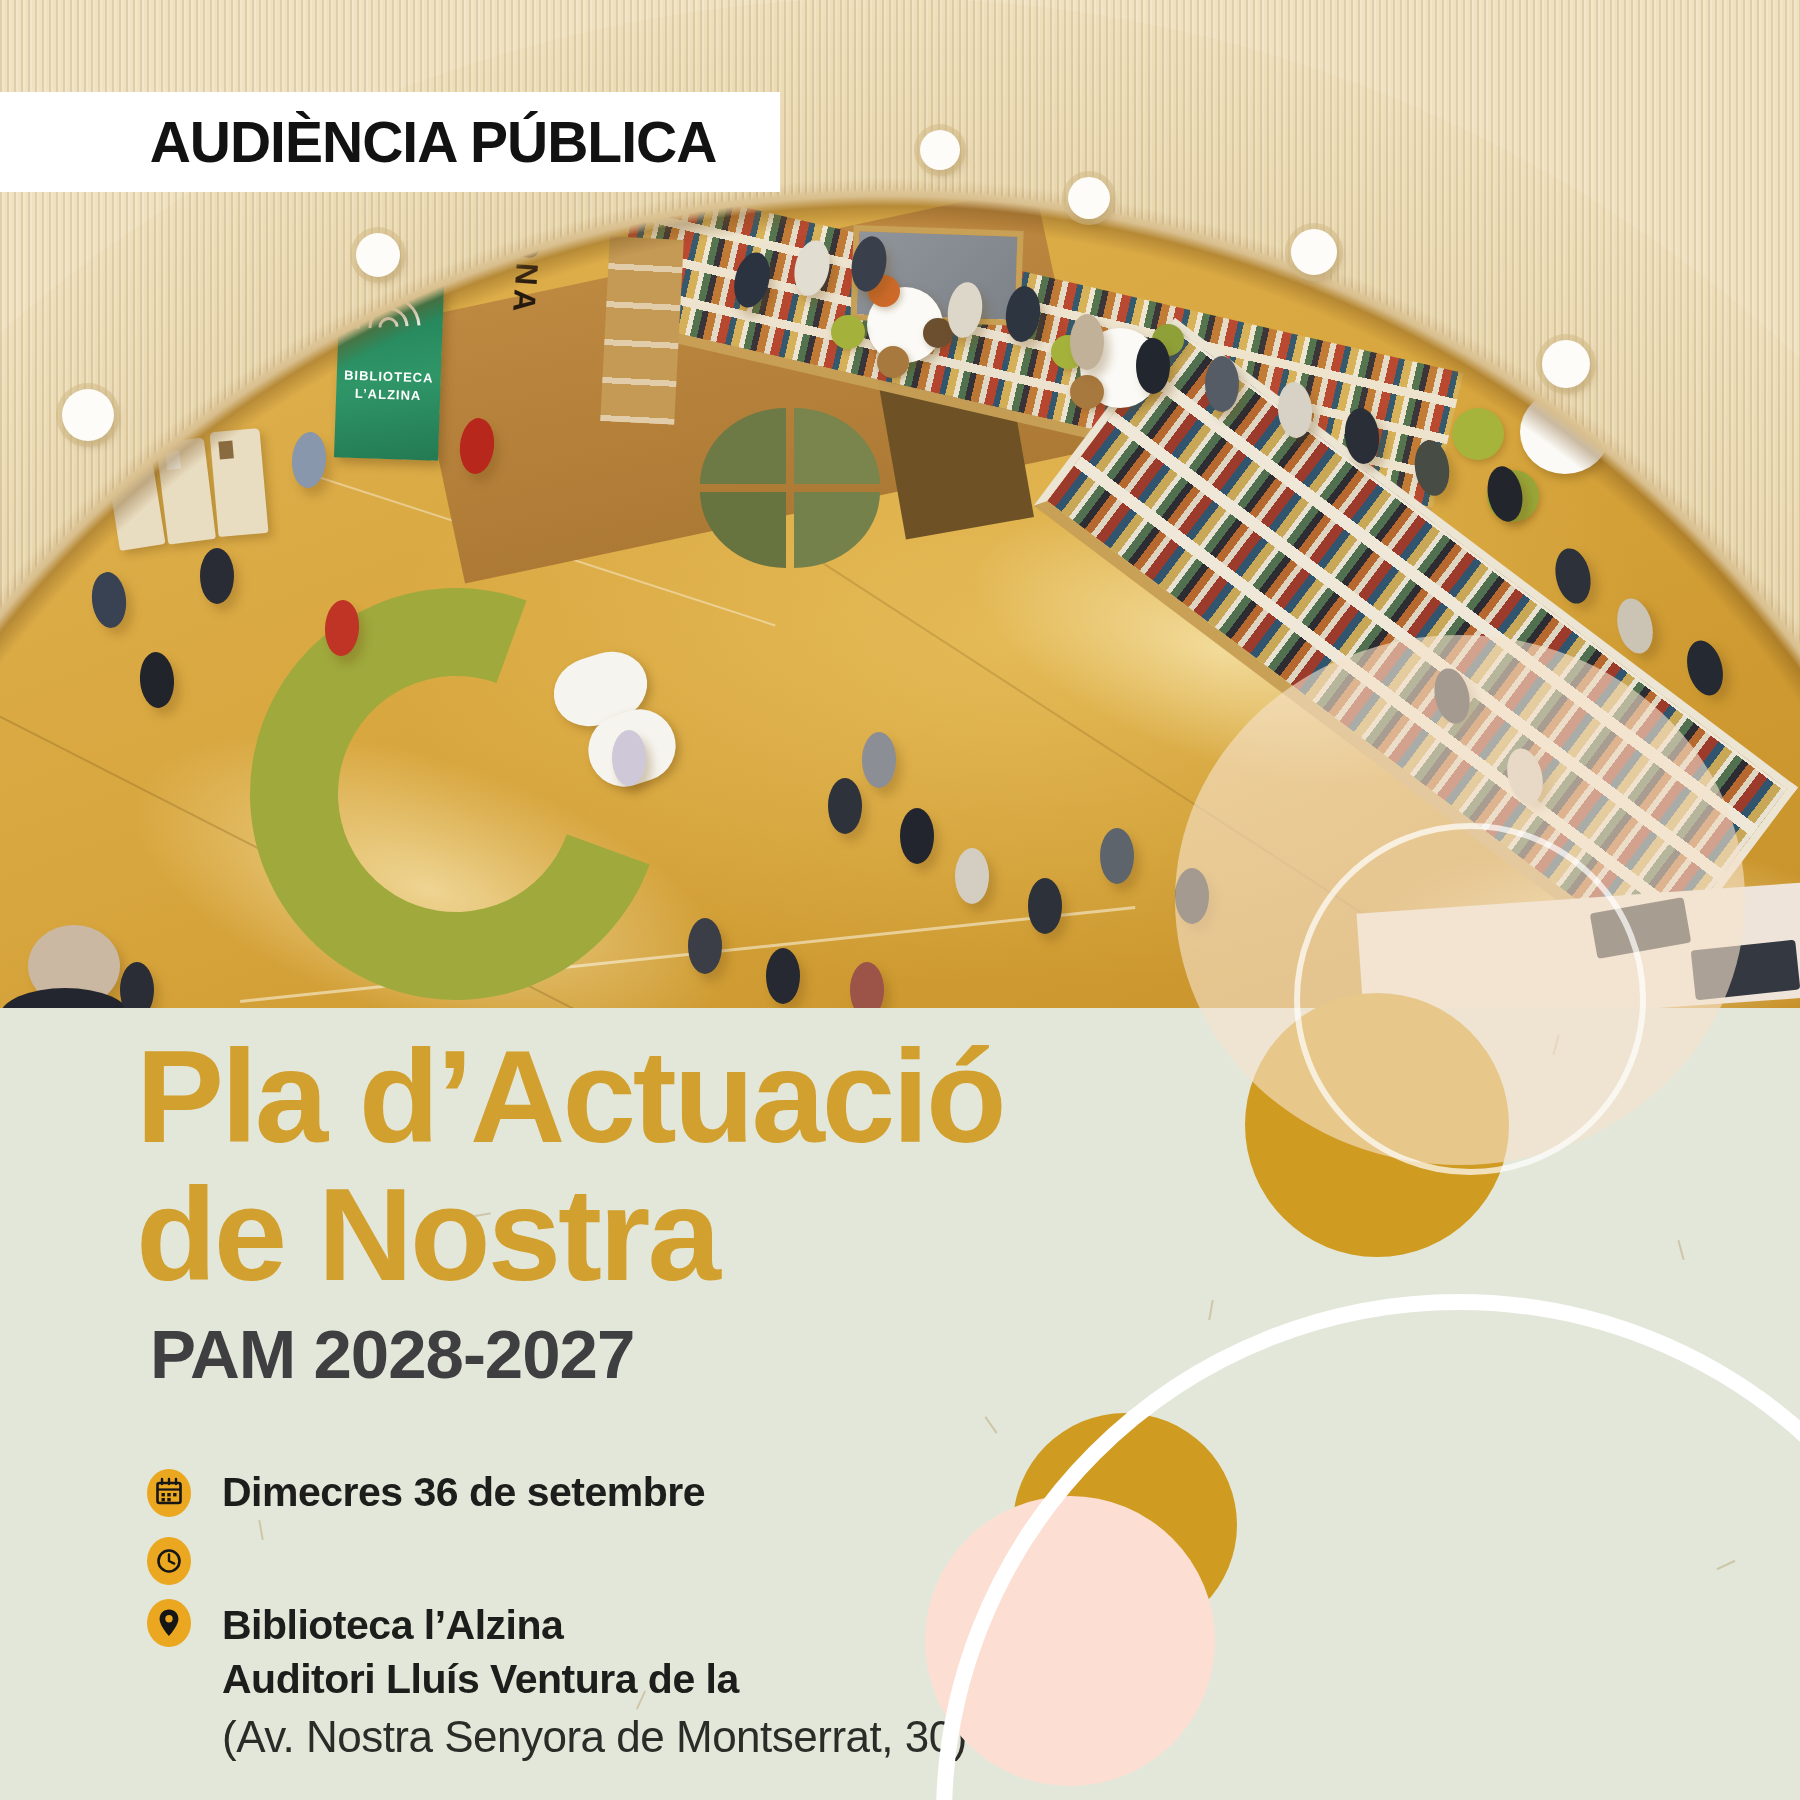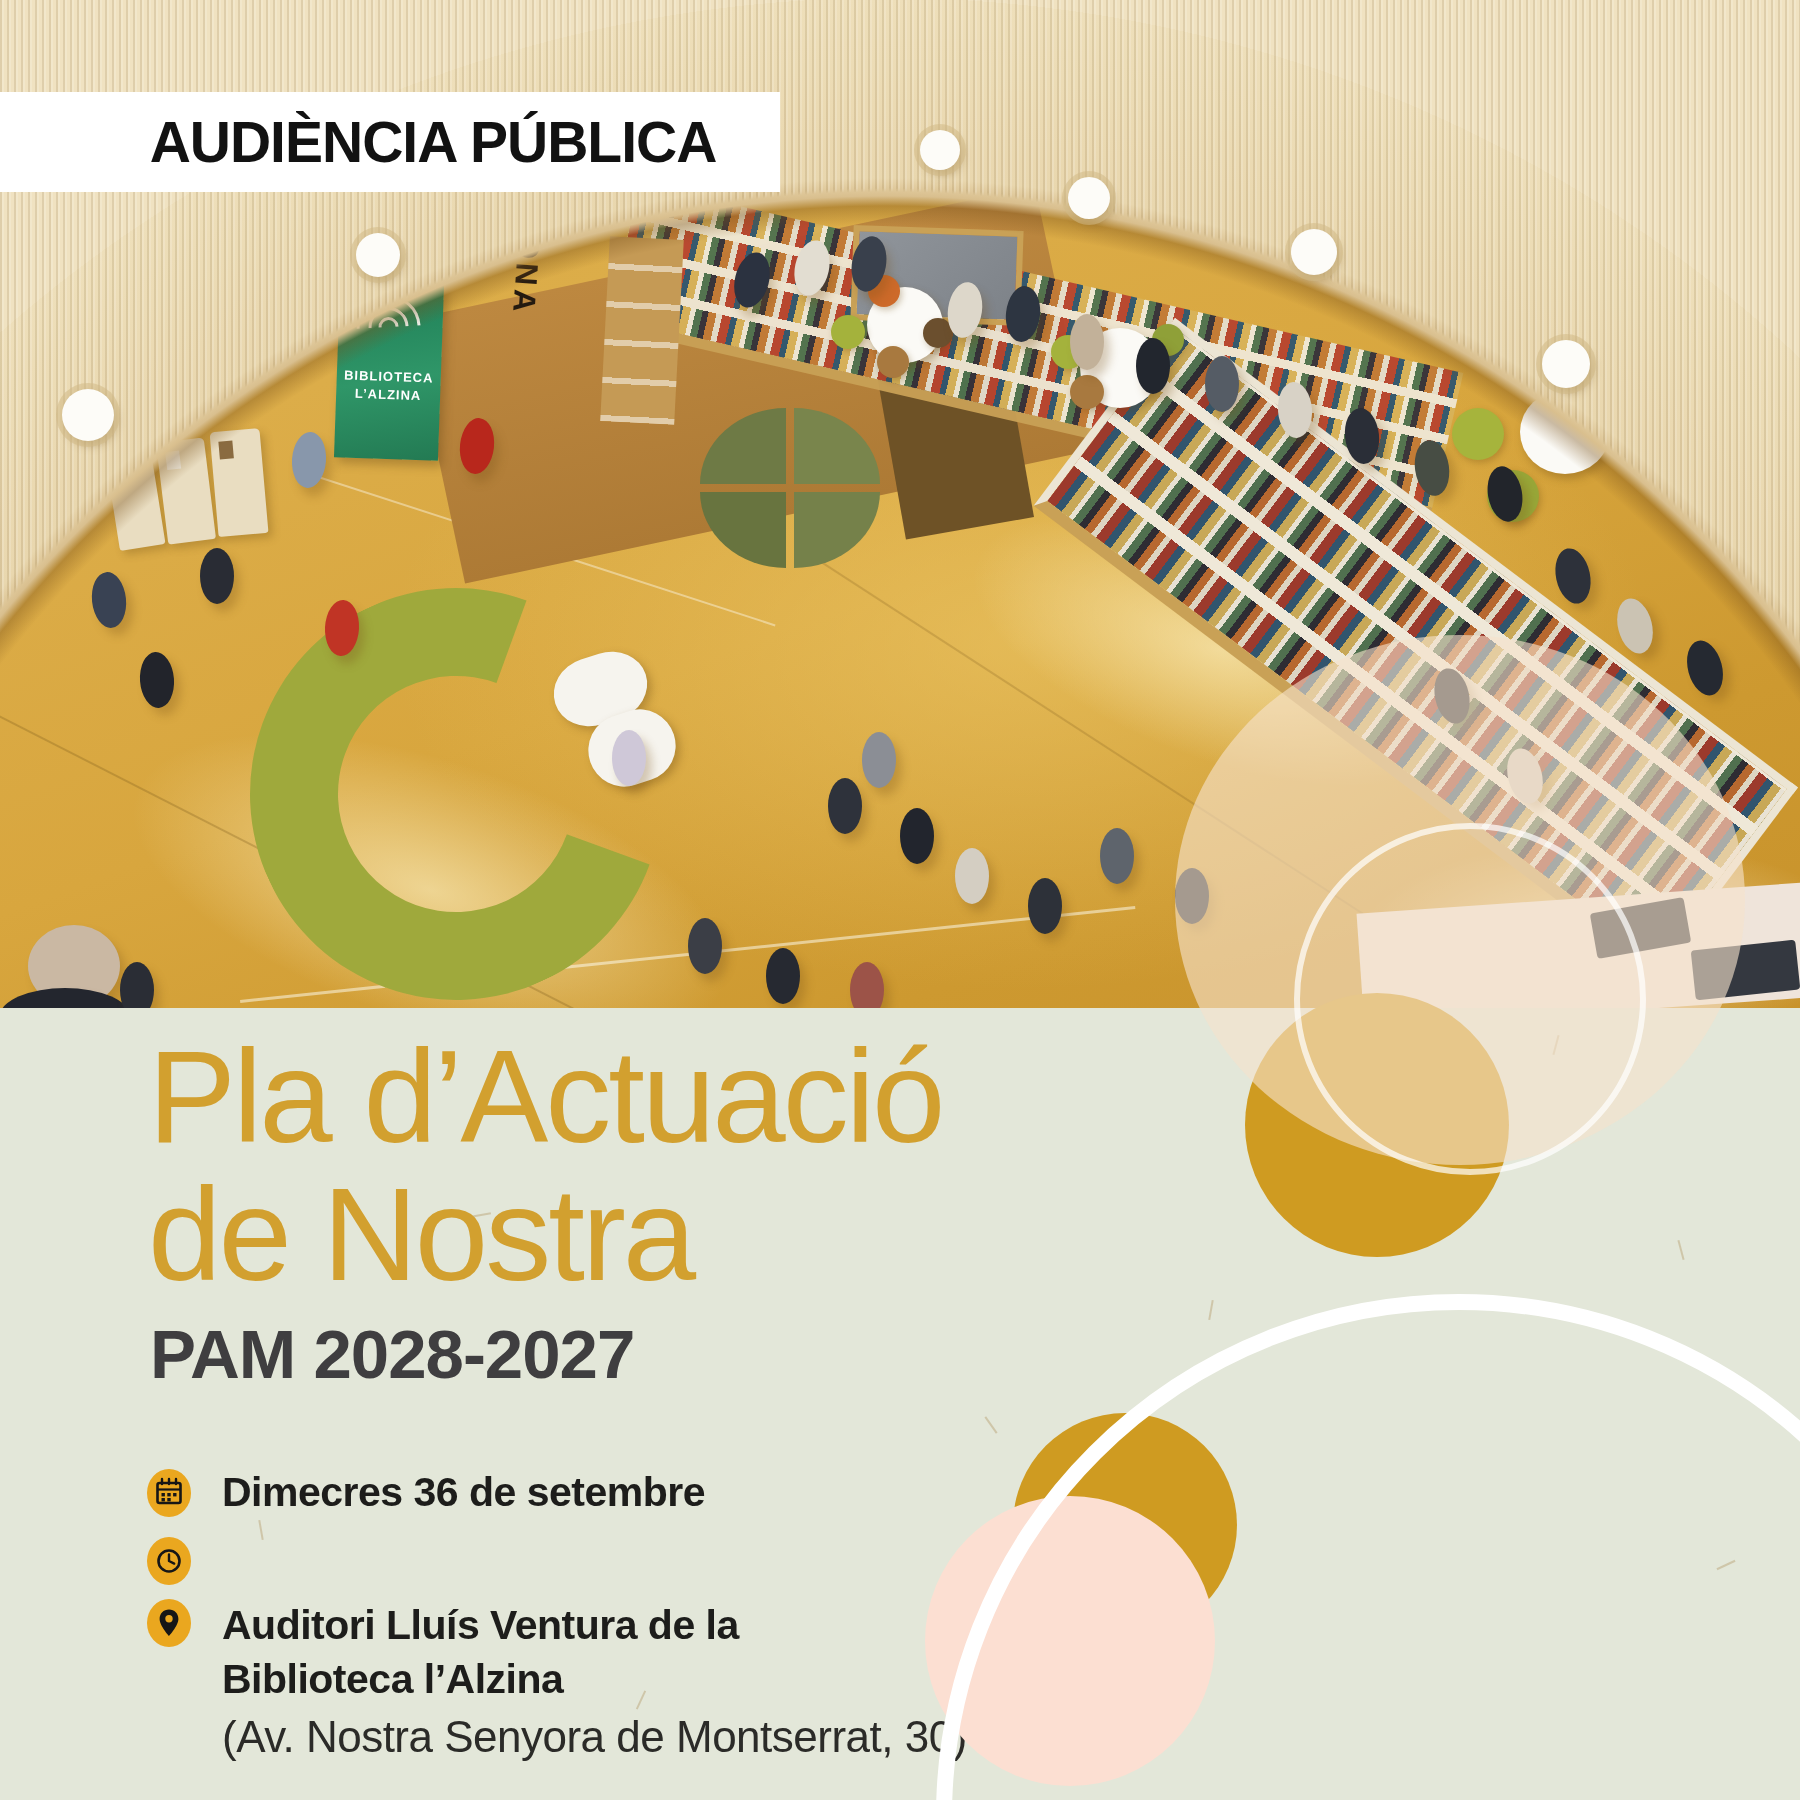--- a/index.html
+++ b/index.html
@@ -59,21 +59,21 @@
     mask:radial-gradient(1150px 1150px at 886px 1338px, transparent 0 1146px, #000 1150px);}
   .disc{position:absolute;border-radius:50%;background:#fdfcf8;
     box-shadow:0 0 0 6px rgba(210,185,135,.55), 3px 5px 8px rgba(120,85,30,.35);}
   
   .badge{position:absolute;left:0;top:92px;width:780px;height:100px;background:var(--badge-bg,#fff);
     display:flex;align-items:center;justify-content:center;padding-left:86px;}
   .badge span{font-size:57px;font-weight:800;color:var(--badge-text,#111);letter-spacing:-1px;white-space:nowrap;}
   
   .bottom{position:absolute;left:0;top:1008px;width:1800px;height:792px;background:var(--sage-bg,#e0e5d8);}
   .fiber{position:absolute;width:2px;height:20px;background:rgba(168,138,80,.35);}
-  .title{position:absolute;left:148px;top:20px;font-size:132px;font-weight:400;
+  .title{position:absolute;left:136px;top:20px;font-size:132px;font-weight:700;
     color:var(--title-gold,#d2a02f);line-height:1.045;letter-spacing:-3px;white-space:nowrap;}
   .subtitle{position:absolute;left:150px;top:307px;font-size:69px;font-weight:800;
     color:var(--subtitle-gray,#3f3e40);letter-spacing:-1px;white-space:nowrap;}
   .event{position:absolute;left:146px;top:460px;display:flex;flex-direction:column;}
   .row{display:flex;gap:30px;align-items:flex-start;}
   .row svg{width:46px;height:50px;flex:none;}
   .row .txt{font-size:41px;font-weight:800;color:var(--text-dark,#1d1d1b);line-height:48px;letter-spacing:-0.5px;white-space:nowrap;}
   .row.venue .txt{line-height:54px;}
   .addr{font-size:44px;font-weight:400;color:#2b2b28;margin-top:6px;letter-spacing:-0.5px;white-space:nowrap;}
   
@@ -241,22 +241,22 @@
           <path d="M23 18.5V25l5.2 2.6" stroke="#161616" stroke-width="2.4" fill="none" stroke-linecap="round" stroke-linejoin="round"></path>
         </svg>
       </div>
       <div class="row venue" style="margin-top:12px">
         <svg viewBox="0 0 46 50">
           <ellipse cx="23" cy="25" rx="22" ry="24" fill="var(--icon-gold,#eaa71f)"></ellipse>
           <path d="M23 11.5c-5.5 0-9.4 4.1-9.4 9.4 0 6.8 9.4 17 9.4 17s9.4-10.2 9.4-17c0-5.3-3.9-9.4-9.4-9.4z" fill="#161616"></path>
           <circle cx="23" cy="20.8" r="3.7" fill="var(--icon-gold,#eaa71f)"></circle>
         </svg>
         <div>
+          <div class="txt">Biblioteca l’Alzina</div>
           <div class="txt">Auditori Lluís Ventura de la</div>
-          <div class="txt">Biblioteca l’Alzina</div>
           <div class="addr">(Av. Nostra Senyora de Montserrat, 30)</div>
         </div>
       </div>
     </div>
   </div>
 
   <div class="circle goldA"></div>
   <div class="circle peachA"></div>
   <div class="circle ringA"></div>
   <div class="circle goldB"></div>

